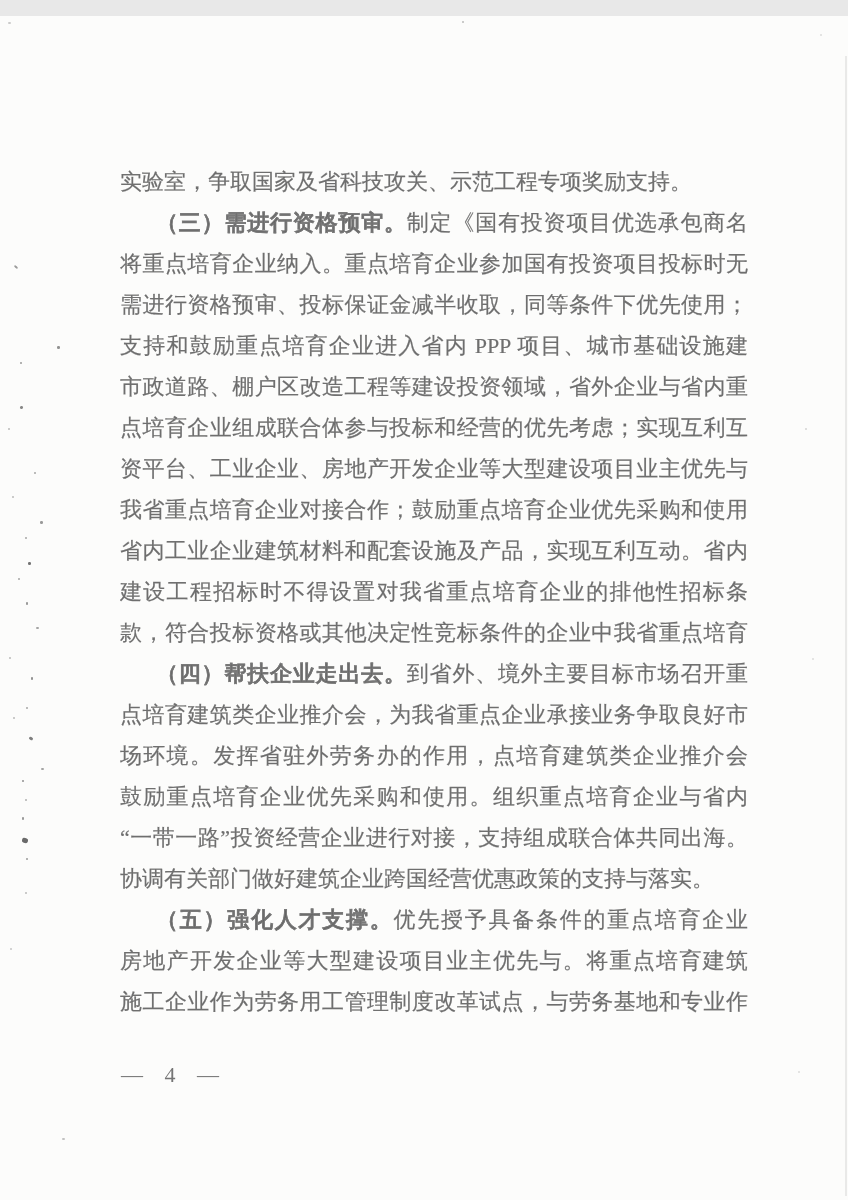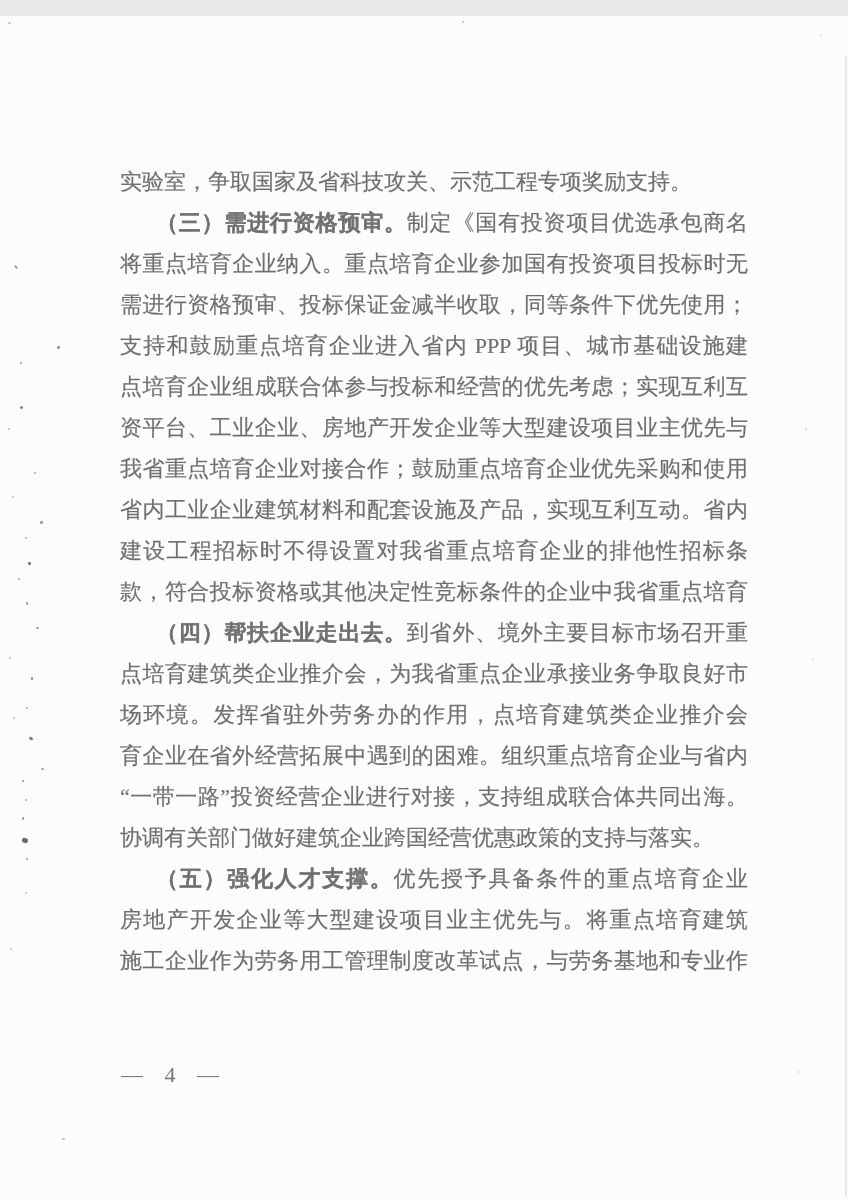--- a/index.html
+++ b/index.html
@@ -62,30 +62,31 @@
 
 <div class="page">
 
   <div class="text-block">
 
   <div class="line">实验室，争取国家及省科技攻关、示范工程专项奖励支持。</div>
       <div class="line just ind"><span class="head">（三）需进行资格预审。</span>制定《国有投资项目优选承包商名录》，</div>
       <div class="line just">将重点培育企业纳入。重点培育企业参加国有投资项目投标时无</div>
       <div class="line just">需进行资格预审、投标保证金减半收取，同等条件下优先使用；</div>
       <div class="line just">支持和鼓励重点培育企业进入省内 PPP 项目、城市基础设施建设、</div>
+      <div class="line just">市政道路、棚户区改造工程等建设投资领域，省外企业与省内重</div>
       <div class="line just">点培育企业组成联合体参与投标和经营的优先考虑；实现互利互动</div>
       <div class="line just">资平台、工业企业、房地产开发企业等大型建设项目业主优先与</div>
       <div class="line just">我省重点培育企业对接合作；鼓励重点培育企业优先采购和使用</div>
       <div class="line just">省内工业企业建筑材料和配套设施及产品，实现互利互动。省内</div>
       <div class="line just">建设工程招标时不得设置对我省重点培育企业的排他性招标条</div>
       <div class="line just">款，符合投标资格或其他决定性竞标条件的企业中我省重点培育</div>
       <div class="line just ind"><span class="head">（四）帮扶企业走出去。</span>到省外、境外主要目标市场召开重</div>
       <div class="line just">点培育建筑类企业推介会，为我省重点企业承接业务争取良好市</div>
       <div class="line just">场环境。发挥省驻外劳务办的作用，点培育建筑类企业推介会</div>
-      <div class="line just">育企业在省外经营拓展中遇到的困难。组织重点培育企业与省内</div>
+      <div class="line just">鼓励重点培育企业优先采购和使用。组织重点培育企业与省内</div>
       <div class="line just">“一带一路”投资经营企业进行对接，支持组成联合体共同出海。</div>
       <div class="line">协调有关部门做好建筑企业跨国经营优惠政策的支持与落实。</div>
       <div class="line just ind"><span class="head">（五）强化人才支撑。</span>优先授予具备条件的重点培育企业初、</div>
       <div class="line just">房地产开发企业等大型建设项目业主优先与。将重点培育建筑</div>
       <div class="line just">施工企业作为劳务用工管理制度改革试点，与劳务基地和专业作</div>
     </div>
 
   <div class="footer">
     <span>— 4 —</span>
   </div>

